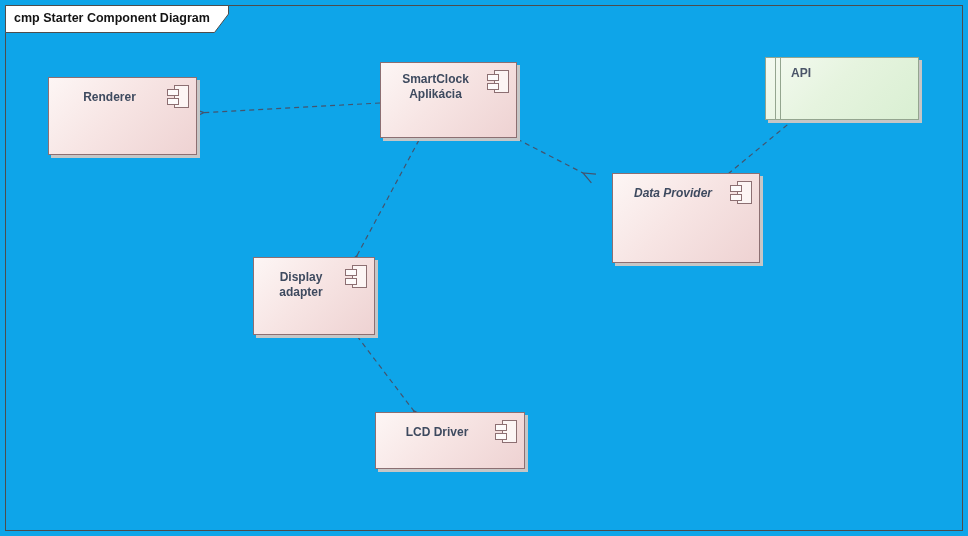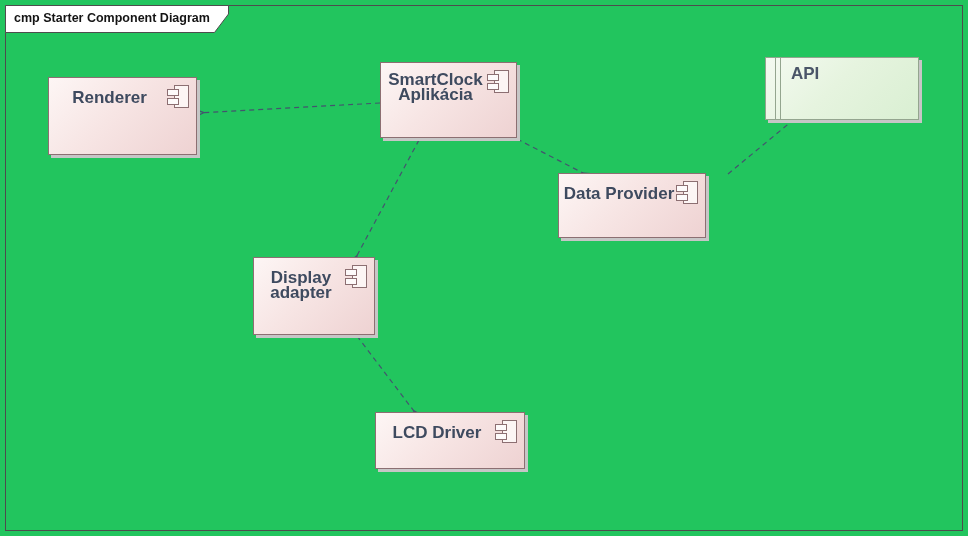--- a/index.html
+++ b/index.html
@@ -1,47 +1,47 @@
 <!DOCTYPE html>
 <html><head>
 <meta charset="utf-8">
 <style>
   html,body { margin:0; padding:0; background:#ffffff; }
   #canvas {
     position:relative;
     width:968px; height:536px;
-    background:#22c55e;
+    background:#0ea5e9;
     font-family:"Liberation Sans", sans-serif;
     overflow:hidden;
   }
   
   #wire-layer { position:absolute; left:0; top:0; z-index:1; }
   #frame-title {
     position:absolute; left:14px; top:11px; z-index:2;
     font-size:12.5px; font-weight:bold; color:#141414;
     white-space:nowrap;
   }
   
   .comp {
     position:absolute; z-index:3; box-sizing:border-box;
     border:1px solid #8c6f72;
     background:linear-gradient(135deg,#fdf6f5 0%,#f7e5e4 45%,#eed2d2 100%);
     box-shadow:3px 3px 0 0 #c6c6c6;
   }
   .comp-label {
     margin-top:12px; padding:0 30px 0 4px;
     text-align:center;
-    font-size:17px; font-weight:bold; color:#3e4a5f;
+    font-size:12px; font-weight:bold; color:#3e4a5f;
     white-space:pre-line; line-height:15px;
   }
   .comp-icon { position:absolute; top:6px; right:6px; }
   #renderer       { left:48px;  top:77px;  width:149px; height:78px; }
   #smartclock     { left:380px; top:62px;  width:137px; height:76px; }
   #smartclock .comp-label { margin-top:9px; }
-  #data-provider  { left:558px; top:173px; width:148px; height:65px; }
+  #data-provider  { left:612px; top:173px; width:148px; height:90px;font-style:italic; }
   #display-adapter{ left:253px; top:257px; width:122px; height:78px; }
   #lcd-driver     { left:375px; top:412px; width:150px; height:57px; }
   
   #api {
     position:absolute; z-index:3; box-sizing:border-box;
     left:765px; top:57px; width:154px; height:63px;
     border:1px solid #94a58f;
     background:linear-gradient(135deg,#f4faf1 0%,#e6f4df 45%,#d9efd2 100%);
     box-shadow:3px 3px 0 0 #c6c6c6;
   }

